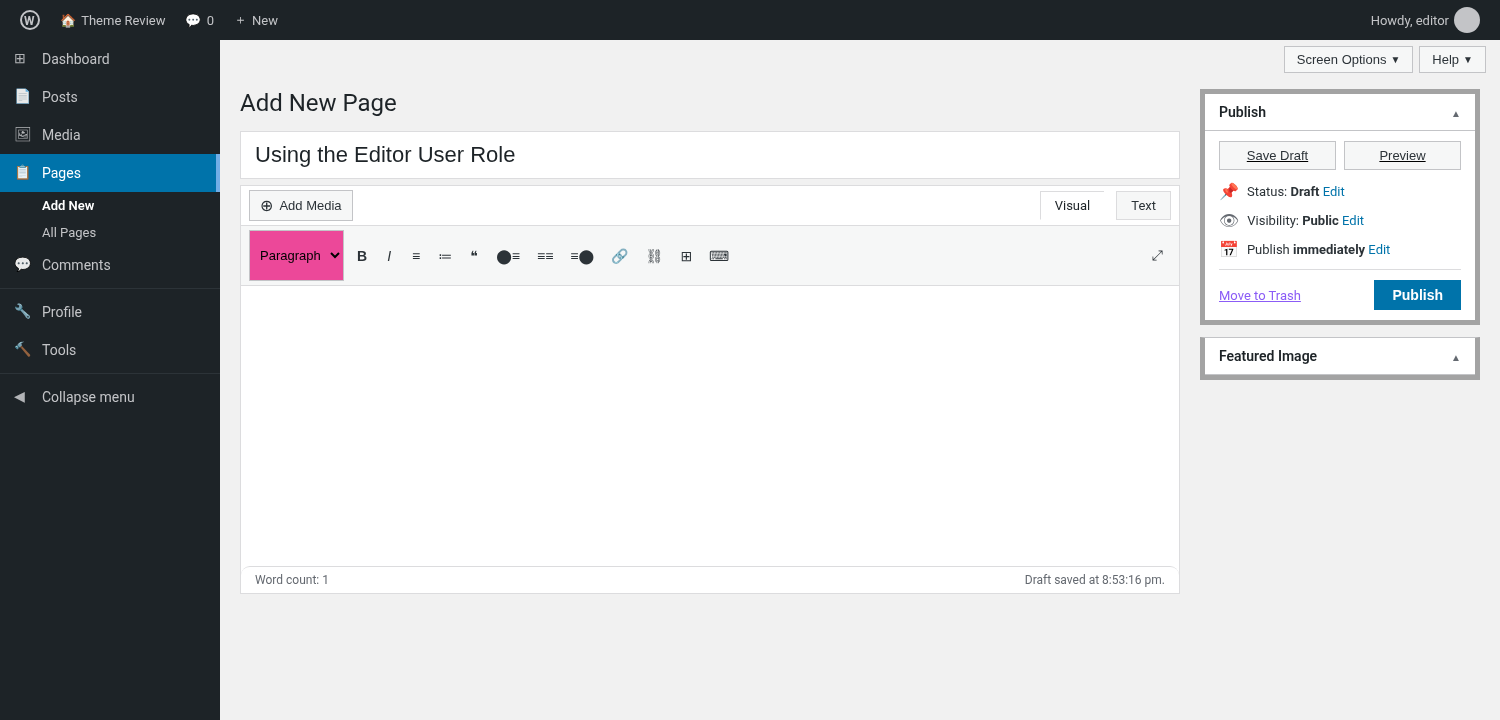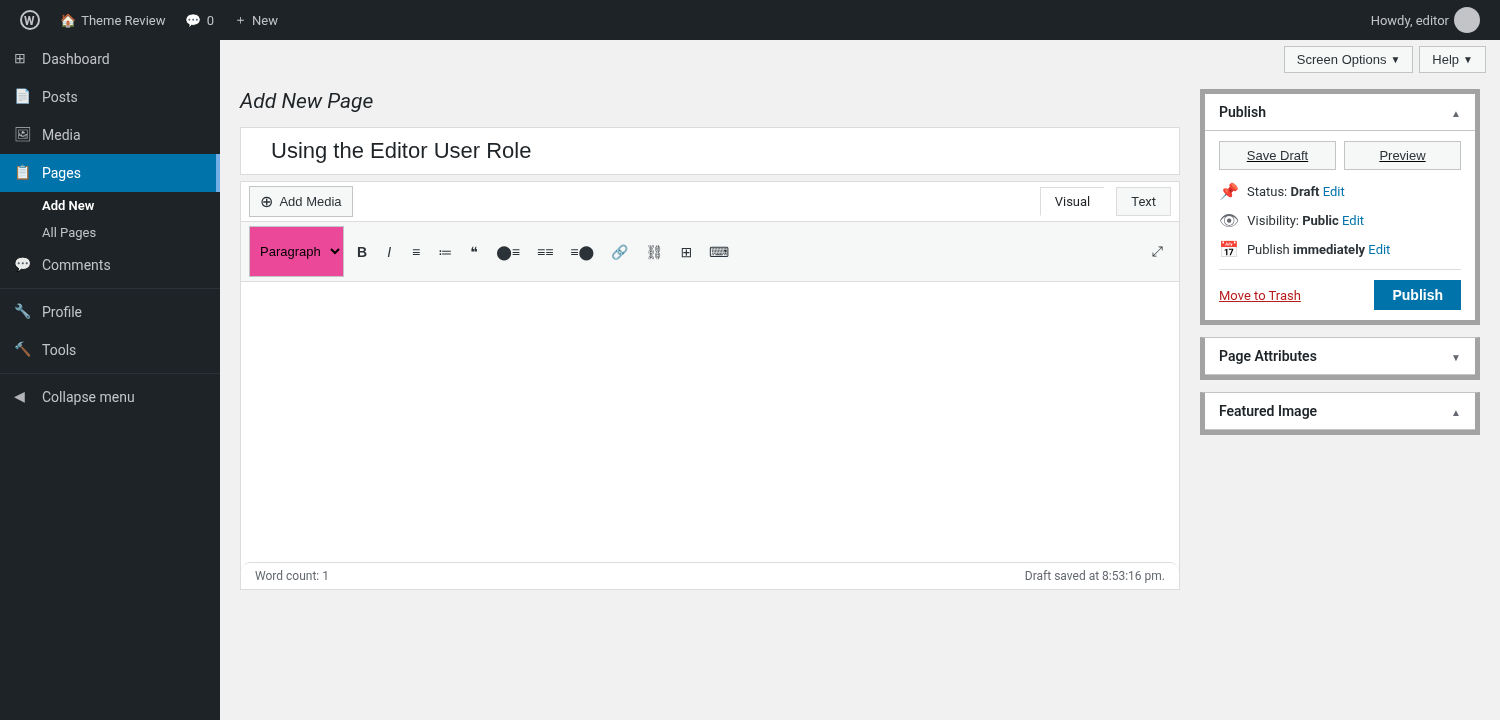--- a/index.html
+++ b/index.html
@@ -73,28 +73,27 @@
     
     #content-wrap {
       padding: 10px 20px 20px 20px;
       display: flex;
       gap: 20px;
       flex: 1;
     }
     #editor-col { flex: 1; min-width: 0; }
 
     .page-title-heading {
-      font-size: 21px; font-weight: 400; color: #1d2327;
+      font-size: 24px; font-weight: 400; color: #1d2327;
       margin-bottom: 14px;
-      font-style: italic;
     }
 
     
     #post-title {
-      width: 100%; padding: 10px 30px; font-size: 22px;
+      width: 100%; padding: 10px 14px; font-size: 22px;
       border: 1px solid #dcdcde; background: #fff; color: #1d2327;
       outline: none; margin-bottom: 6px;
     }
 
     
     #editor-container { background: #fff; border: 1px solid #dcdcde; }
     .editor-toolbar-top {
       display: flex; align-items: center; justify-content: space-between;
       padding: 4px 8px; border-bottom: 1px solid #dcdcde; gap: 8px;
     }
@@ -164,21 +163,21 @@
     .btn-draft, .btn-preview {
       flex: 1; padding: 6px 10px; border: 1px solid #c3c4c7;
       background: #f6f7f7; cursor: pointer; font-size: 13px; color: #2c3338;
       text-align: center;
     }
 
     .publish-footer {
       display: flex; justify-content: space-between; align-items: center;
       margin-top: 10px; padding-top: 10px; border-top: 1px solid #dcdcde;
     }
-    .move-trash-link { color: #b91c1c; text-decoration: underline; cursor: pointer; font-size: 13px; }
+    .move-trash-link { color: #8b5cf6; text-decoration: underline; cursor: pointer; font-size: 13px; }
     .btn-publish {
       background: #0073aa; color: #fff; border: none;
       padding: 7px 18px; font-size: 14px; cursor: pointer; font-weight: 600;
     }
 
     .edit-link { color: #0073aa; text-decoration: none; cursor: pointer; }
 
     .featured-image-link { color: #0073aa; text-decoration: underline; cursor: pointer; font-size: 13px; }
 
     .chevron-down::after { content: '▼'; font-size: 10px; color: #646970; }
@@ -384,26 +383,20 @@
 
             <div class="publish-footer">
               <a class="move-trash-link">Move to Trash</a>
               <button class="btn-publish">
                 <span>Publish</span>
               </button>
             </div>
           </div>
         </div>
 
-        <div class="metabox" style="border-top: 1px solid #c3c4c7; margin-top: 12px;">
-          <div class="metabox-header">
-            <span>Page Attributes</span>
-            <span class="chevron-down"></span>
-          </div>
-        </div>
 
         <div class="metabox" style="border-top: 1px solid #c3c4c7; margin-top: 12px;">
           <div class="metabox-header">
             <span>Featured Image</span>
             <span class="chevron-up"></span>
           </div>
         </div>
 
       </div>
     </div>

